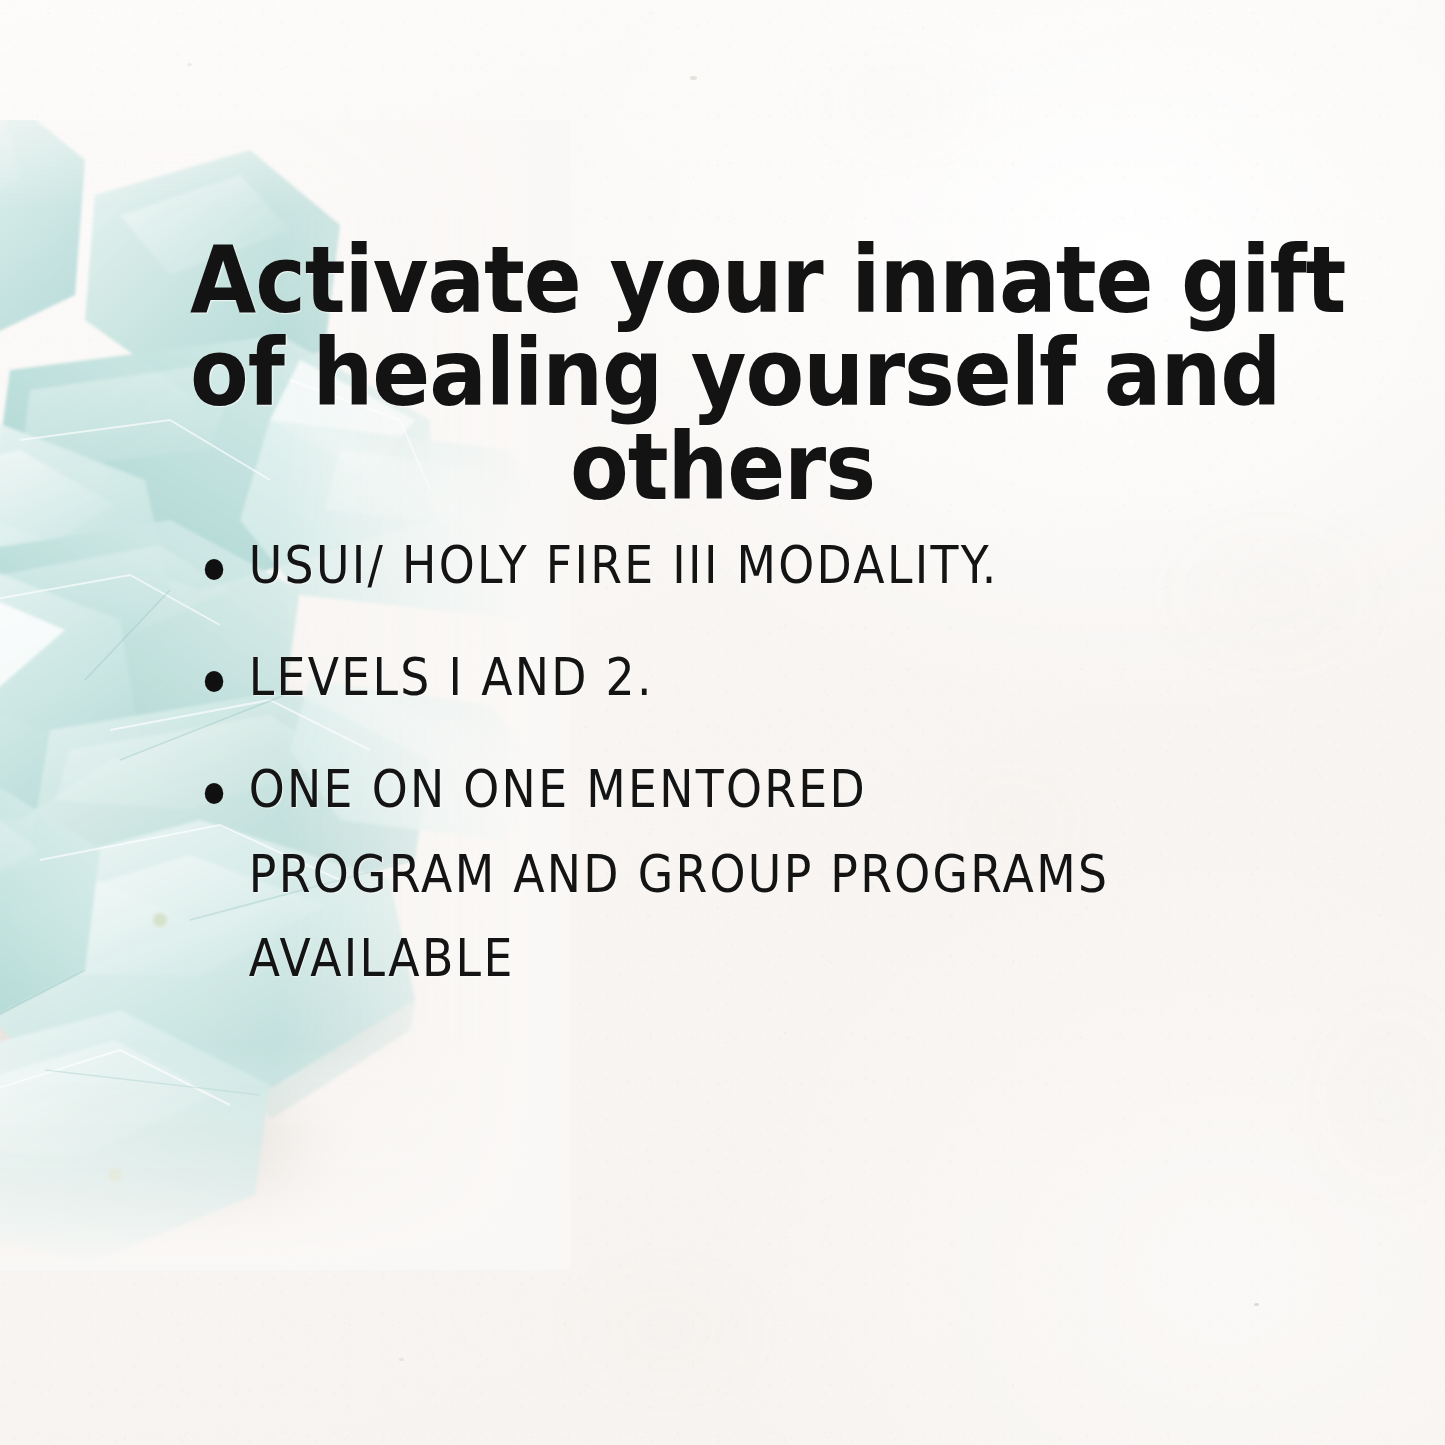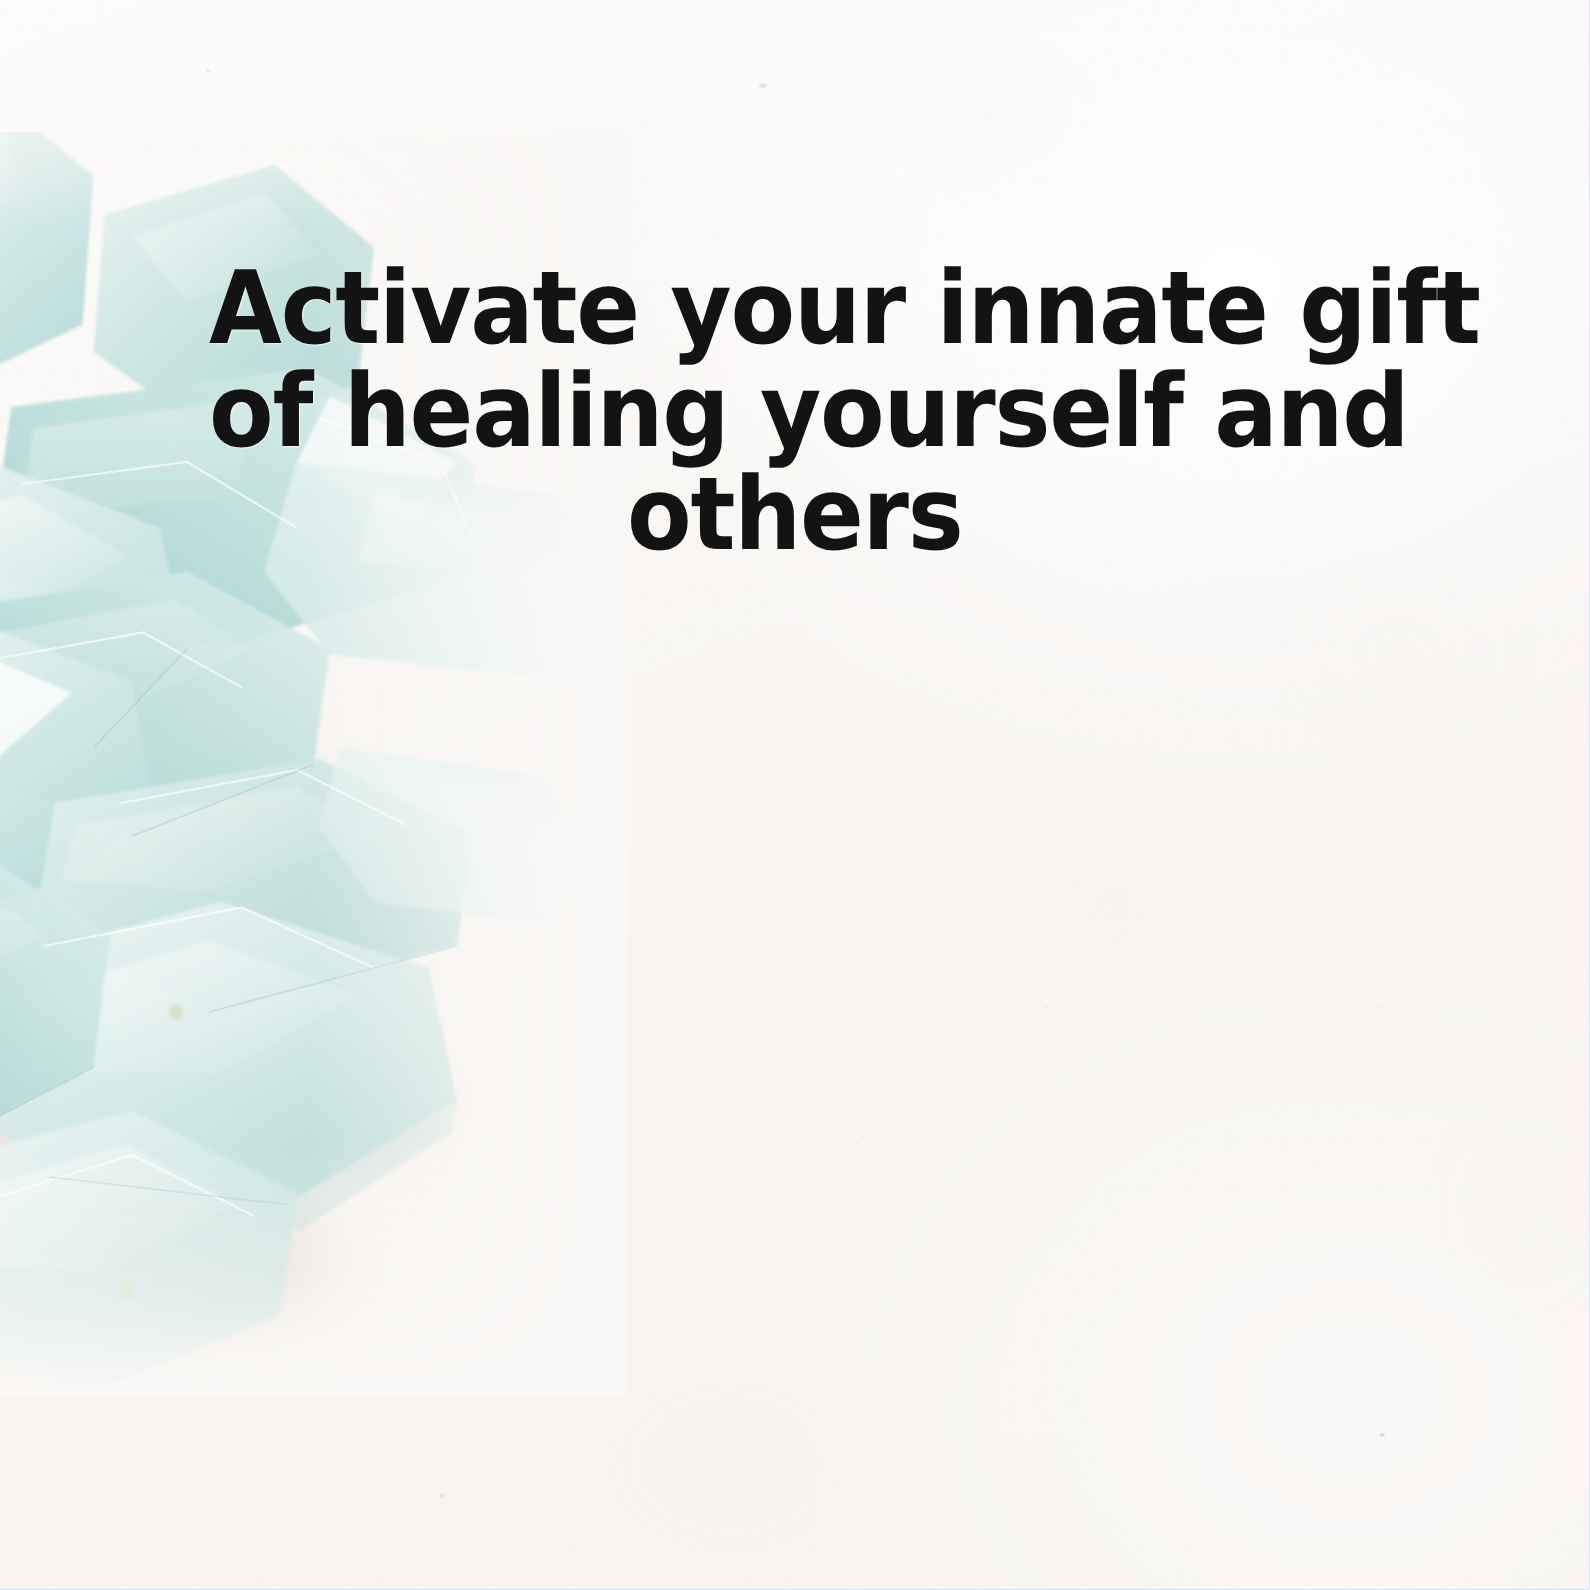--- a/index.html
+++ b/index.html
@@ -8,21 +8,21 @@
     padding: 0;
     background: #ffffff;
   }
 
   
   #canvas {
     position: relative;
     width: 1445px;
     height: 1445px;
     overflow: hidden;
-    background: #0ea5e9;
+    background: #737373;
     font-family: "Liberation Sans", sans-serif;
   }
 
   
   .paper-base {
     position: absolute;
     inset: 0;
     background:
       radial-gradient(ellipse 70% 55% at 78% 18%, #ffffff 0%, rgba(255,255,255,0) 60%),
       radial-gradient(ellipse 60% 50% at 85% 88%, #fbf9f7 0%, rgba(251,249,247,0) 62%),
@@ -272,14 +272,28 @@
     </svg>
   </div>
   <div class="photo-fade"></div>
 
   <h1 id="headline">
     <span class="hl-line">Activate your innate gift</span>
     <span class="hl-line">of healing yourself and</span>
     <span class="hl-line">others</span>
   </h1>
 
+  <ul id="bullet-list">
+    <li class="bullet-item">
+      <span class="bullet-dot"></span>
+      <span class="bullet-text">USUI/ HOLY FIRE III MODALITY.</span>
+    </li>
+    <li class="bullet-item">
+      <span class="bullet-dot"></span>
+      <span class="bullet-text">LEVELS I AND 2.</span>
+    </li>
+    <li class="bullet-item">
+      <span class="bullet-dot"></span>
+      <span class="bullet-text">ONE ON ONE MENTORED PROGRAM AND GROUP PROGRAMS AVAILABLE</span>
+    </li>
+  </ul>
 
 </div>
 
 </body></html>

